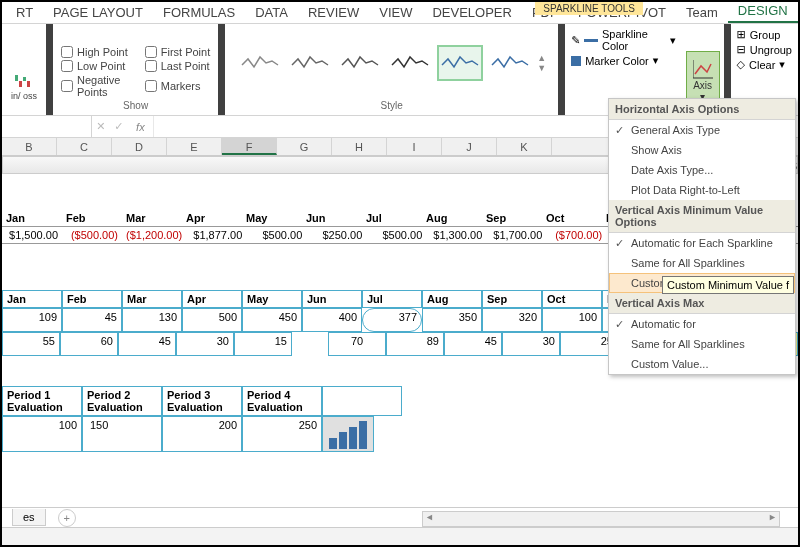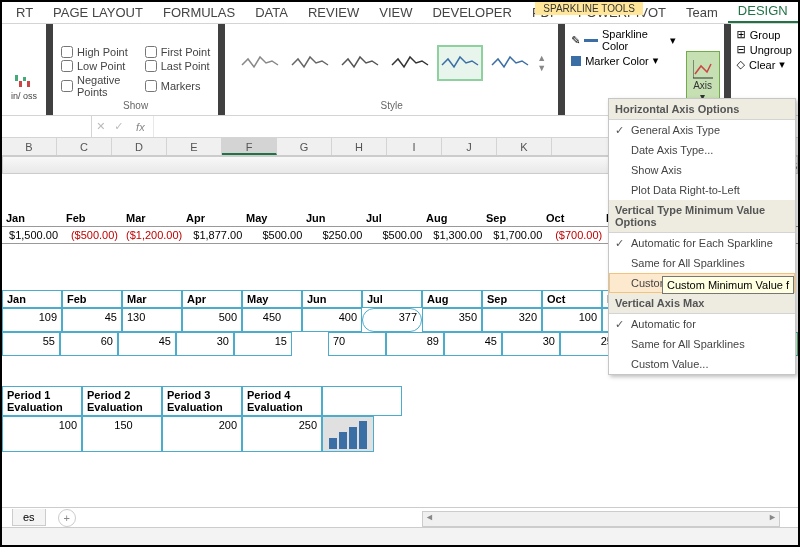--- a/index.html
+++ b/index.html
@@ -303,23 +303,23 @@
         <div class="c" style="font-weight: bold;">Jul</div>
         <div class="c" style="font-weight: bold;">Aug</div>
         <div class="c" style="font-weight: bold;">Sep</div>
         <div class="c" style="font-weight: bold;">Oct</div>
         <div class="c" style="font-weight: bold;">Nov</div>
         <div class="c" style="font-weight: bold;">Dec</div>
       </div>
     <div class="row" id="t2r1">
         <div class="c" style="text-align: right;">109</div>
         <div class="c" style="text-align: right;">45</div>
-        <div class="c" style="text-align: left;">130</div>
+        <div class="c" style="text-align: right;">130</div>
         <div class="c" style="text-align: right;">500</div>
-        <div class="c" style="text-align: center;">450</div>
+        <div class="c" style="text-align: right;">450</div>
         <div class="c" style="text-align: right;">400</div>
         <div class="c" style="text-align: right; border-radius: 12px;">377</div>
         <div class="c" style=" padding-left: 17px;">350</div>
         <div class="c" style="text-align: right;">320</div>
         <div class="c" style="text-align: right;">100</div>
         <div class="c" style="text-align: right;">300</div>
         <div class="c" style="text-align: right;">250</div>
         <div class="spark-cell">
           <svg width="62" height="22">
             <polyline points="4,16.03076923076923 8.6,18 13.2,15.384615384615385 17.799999999999997,4 22.4,5.53846153846154 27,7.076923076923077 31.599999999999998,7.784615384615385 36.199999999999996,8.615384615384617 40.8,9.538461538461538 45.4,16.307692307692307 50,10.153846153846153 54.599999999999994,11.692307692307693" fill="none" stroke="#7a1818" stroke-width="1"></polyline>
@@ -337,21 +337,21 @@
             <circle cx="54.599999999999994" cy="11.692307692307693" r="1.2" fill="#7a1818"></circle>
           </svg>
         </div>
       </div>
     <div class="row" id="t2r2">
         <div class="c" style="text-align: right;">55</div>
         <div class="c" style="text-align: right;">60</div>
         <div class="c" style="text-align: right;">45</div>
         <div class="c" style="text-align: right;">30</div>
         <div class="c" style="text-align: right;">15</div>
-        <div class="c" style="text-align: left; margin-left: 36px;">70</div>
+        <div class="c" style="text-align: center; margin-left: 36px;">70</div>
         <div class="c" style="text-align: right;">89</div>
         <div class="c" style="text-align: right;">45</div>
         <div class="c" style="text-align: right;">30</div>
         <div class="c" style="text-align: right;">25</div>
         <div class="c" style="text-align: right;">22</div>
         <div class="c" style="text-align: right;">39</div>
         <div class="spark-cell">
           <svg width="62" height="22">
             <polyline points="4,10.432432432432432 8.6,9.486486486486486 13.2,12.324324324324323 17.799999999999997,15.162162162162161 22.4,18 27,7.594594594594595 31.599999999999998,4 36.199999999999996,12.324324324324323 40.8,15.162162162162161 45.4,16.10810810810811 50,16.675675675675677 54.599999999999994,13.45945945945946" fill="none" stroke="#7a1818" stroke-width="1"></polyline>
             <circle cx="4" cy="10.432432432432432" r="1.2" fill="#7a1818"></circle>
@@ -374,40 +374,40 @@
   <div class="tbl3">
     <div class="row" id="t3h">
         <div class="c">Period 1 Evaluation</div>
         <div class="c">Period 2 Evaluation</div>
         <div class="c">Period 3 Evaluation</div>
         <div class="c">Period 4 Evaluation</div>
         <div class="c"></div>
       </div>
     <div class="row" id="t3v">
         <div class="c" style="text-align: right;">100</div>
-        <div class="c" style="text-align: center; padding-left: 7px;">150</div>
+        <div class="c" style="text-align: left; padding-left: 7px;">150</div>
         <div class="c" style="text-align: right;">200</div>
         <div class="c" style="text-align: right;">250</div>
         <div class="bar-cell">
           <span style="height: 11.2px;"></span>
           <span style="height: 16.8px;"></span>
           <span style="height: 22.4px;"></span>
           <span style="height: 28px;"></span>
         </div>
       </div>
   </div>
 </div>
 
 <div class="dropdown">
   <div class="section-hdr">Horizontal Axis Options</div>
   <div class="item checked">General Axis Type</div>
+  <div class="item">Show Axis</div>
   <div class="item">Date Axis Type...</div>
-  <div class="item">Show Axis</div>
   <div class="item">Plot Data Right-to-Left</div>
-  <div class="section-hdr">Vertical Type Minimum Value Options</div>
+  <div class="section-hdr">Vertical Axis Minimum Value Options</div>
   <div class="item checked">Automatic for Each Sparkline</div>
   <div class="item">Same for All Sparklines</div>
   <div class="item highlighted">Custom Value...</div>
   <div class="section-hdr">Vertical Axis Max</div>
   <div class="item checked">Automatic for</div>
   <div class="item">Same for All Sparklines</div>
   <div class="item">Custom Value...</div>
 </div>
 <div class="tooltip" style="top:274px;right:4px">Custom Minimum Value f</div>
 

